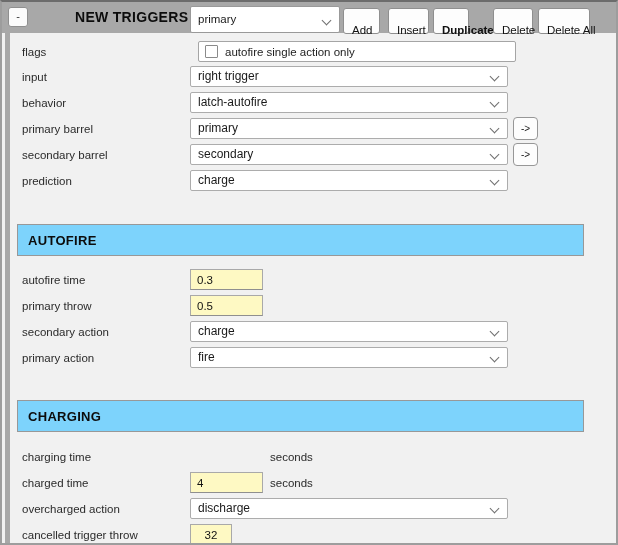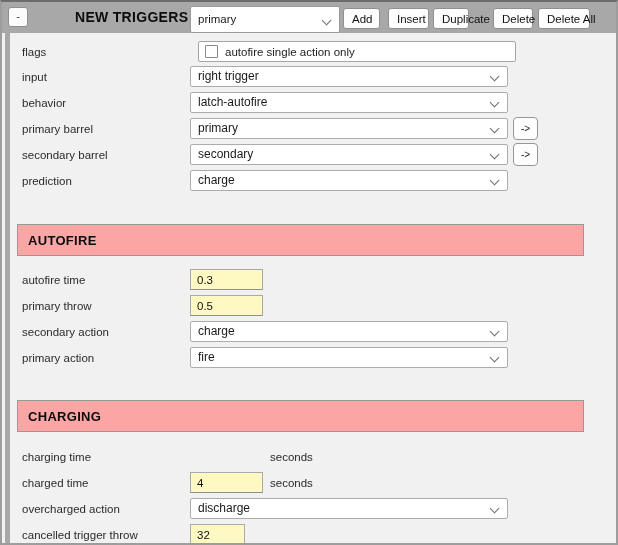--- a/index.html
+++ b/index.html
@@ -24,25 +24,25 @@
     position: absolute; left: 188px; top: 4px; width: 150px; height: 27px;
     background: #fff; border: 1px solid #999; border-radius: 2px;
     font-size: 11.5px; color: #1a1a1a; line-height: 25px; padding: 0 20px 0 7px;
     white-space: nowrap; overflow: hidden;
   }
   .hdr-select .chev { top: 10px; }
   .hbtn {
     position: absolute; top: 6px; height: 21px;
     background: #fdfdfd; border: 1px solid #8f8f8f; border-radius: 3px;
     font-size: 11.5px; color: #111; line-height: 18px; text-align: left;
-    padding: 0 8px; white-space: nowrap; font-family: inherit; cursor: default;
+    padding: 12px 8px; white-space: nowrap; font-family: inherit; cursor: default;
   }
   .hbtn.add { left: 341px; width: 37px; }
   .hbtn.insert { left: 386px; width: 41px; }
-  .hbtn.duplicate { left: 431px; width: 36px; }
+  .hbtn.duplicate { left: 431px; width: 36px; font-weight: bold; }
   .hbtn.delete { left: 491px; width: 40px; }
   .hbtn.delete-all { left: 536px; width: 52px; }
 
   
   .left-strip { position: absolute; left: 3px; top: 31px; width: 5px; bottom: 0; background: #a8a8a8; }
 
   
   .row { position: absolute; left: 0; right: 0; height: 22px; }
   .lbl { position: absolute; left: 20px; top: 50%; transform: translateY(-50%); font-size: 11.5px; color: #2b2b2b; white-space: nowrap; }
   .suffix { position: absolute; left: 268px; top: 50%; transform: translateY(-50%); font-size: 11.5px; color: #2b2b2b; white-space: nowrap; }
@@ -56,41 +56,41 @@
   .chev {
     position: absolute; right: 9px; top: 6px; width: 7px; height: 7px;
     border-right: 1.4px solid #6f6f6f; border-bottom: 1.4px solid #6f6f6f;
     transform: rotate(45deg);
   }
   .tinput {
     position: absolute; left: 188px; top: 0; width: 73px; height: 21px;
     background: #fef9c3; border: 1px solid #a9a9a9; border-bottom-color: #8f8f8f;
     font-family: inherit; font-size: 11.5px; color: #111; padding: 0 6px;
   }
-  .tinput.narrow { width: 55px; }
+  .tinput.narrow { width: 42px; text-align: center; }
   .arrow-btn {
     position: absolute; left: 511px; top: -1px; width: 25px; height: 23px;
     background: #fdfdfd; border: 1px solid #979797; border-radius: 4px;
     font-size: 10px; line-height: 20px; text-align: center; color: #222; font-family: inherit; cursor: default;
   }
 
   .flags-box {
     position: absolute; left: 188px; top: 0; width: 318px; height: 21px;
     background: #fff; border: 1px solid #a5a5a5; border-radius: 2px;
     display: flex; align-items: center; gap: 7px; padding: 0 6px; margin-left: 8px;
   }
   .checkbox {
     appearance: none; -webkit-appearance: none; width: 13px; height: 13px;
     background: #fff; border: 1px solid #8a8a8a; border-radius: 1px; flex: 0 0 auto;
   }
   .cb-label { font-size: 11.5px; color: #1d1d1d; white-space: nowrap; }
 
   .section-bar {
     position: absolute; left: 15px; width: 567px; height: 32px;
-    background: #fca5a5; border: 1px solid #989898;
+    background: #7dd3fc; border: 1px solid #989898;
     display: flex; align-items: center; padding-left: 10px;
     font-weight: bold; font-size: 13px; color: #0c0c0c; letter-spacing: .3px;
   }
 </style>
 </head>
 <body>
 
 <div class="window">
 
   <div class="header">

